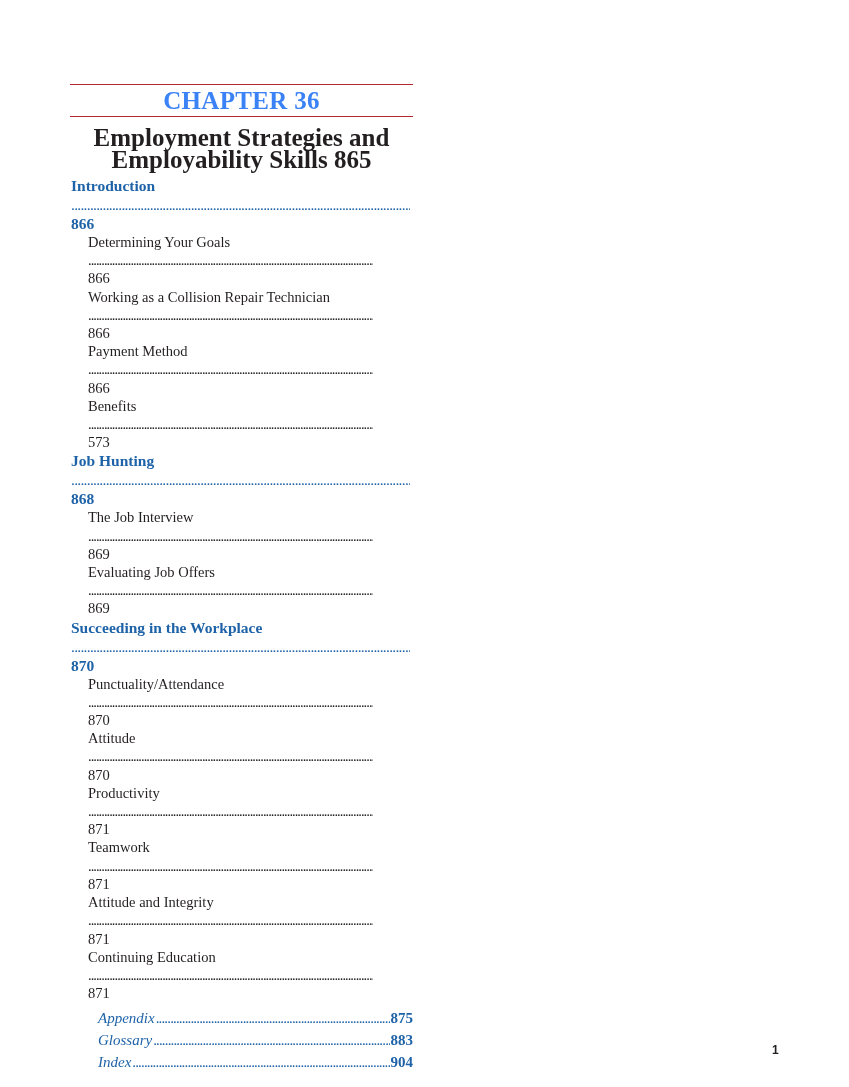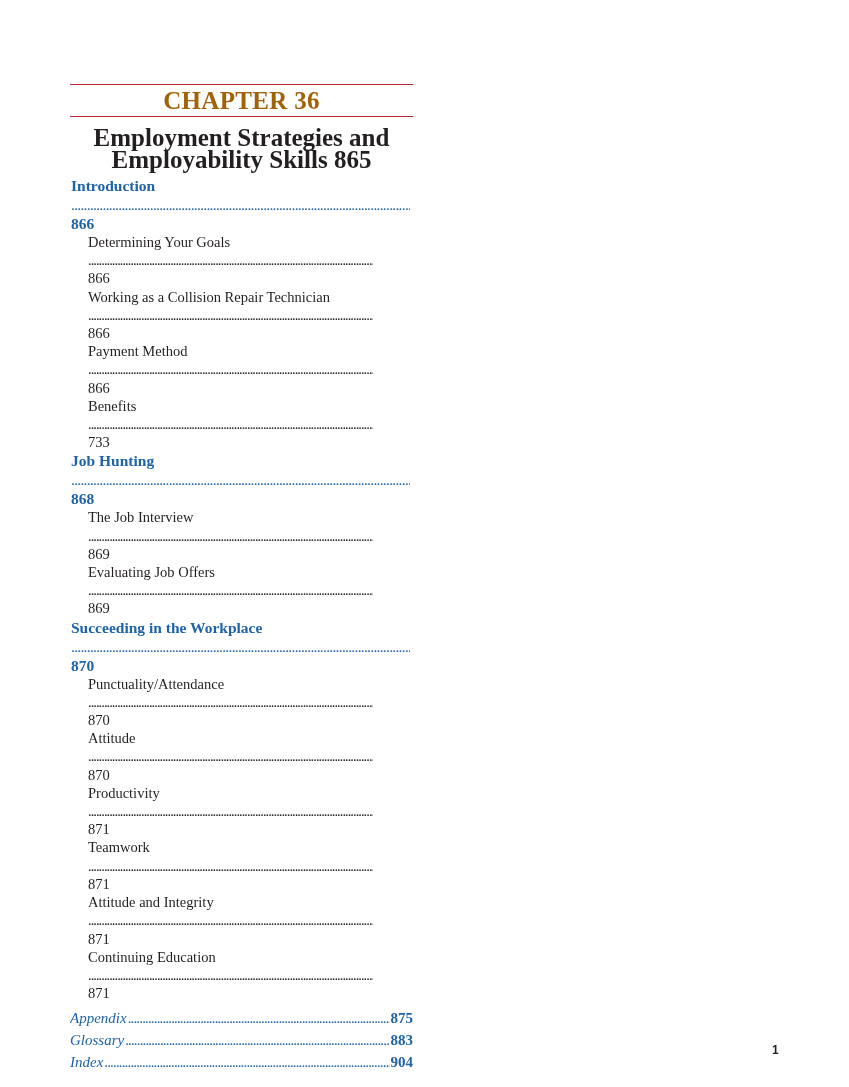--- a/index.html
+++ b/index.html
@@ -3,39 +3,39 @@
 <meta charset="utf-8">
 <style>
   html, body { margin:0; padding:0; background:#ffffff; }
   body { width:849px; height:1087px; position:relative; overflow:hidden; }
   .toc {
     position:absolute; left:70px; top:84px; width:343px;
     font-family:"Liberation Serif", "DejaVu Serif", serif; color:#231f20;
   }
   .rule { height:0; border-top:1.5px solid #b8262f; }
   .chapter {
-    text-align:center; color:#a16207; font-weight:bold;
+    text-align:center; color:#3b82f6; font-weight:bold;
     font-size:25px; line-height:31px; letter-spacing:0.3px;
   }
   .chapter-title {
     text-align:center; font-weight:bold; font-size:25px; line-height:22px;
     margin-top:10px; margin-bottom:5px; color:#231f20;
   }
   .row { display:flex; align-items:baseline; white-space:nowrap; overflow:hidden; }
   .row .label { flex:0 0 auto; }
   .row .dots { flex:1 1 auto; overflow:hidden; margin:0 1px; }
   .row .dots::after {
     content:". . . . . . . . . . . . . . . . . . . . . . . . . . . . . . . . . . . . . . . . . . . . . . . . . . . . . . . . . . . . . . . . . . . . . . . . . . . . . . . . . . . . . . . . . . . . . . . . . . . . . . . . . . . .";
     letter-spacing:-2.3px; font-weight:normal;
   }
   .row .page { flex:0 0 auto; }
   .h1 { color:#1e63a8; font-weight:bold; font-size:15.5px; line-height:19px;flex-direction:column; }
   .h2 { color:#231f20; font-size:14.5px; line-height:18.2px; padding-left:17px;flex-direction:column; }
   .end { color:#1e63a8; font-size:15px; line-height:22px; }
-  .end .label { font-style:italic; }
+  .end .label { font-style:italic;margin-left:28px; }
   .end .dots::after { font-style:normal; }
   .end .page { font-weight:bold; }
   .gap { height:5px; }
   .page-number {
     position:absolute; left:772px; top:1043px;
     font-family:"Liberation Sans", "DejaVu Sans", sans-serif;
     font-weight:bold; font-size:12px; color:#231f20;
   }
 </style>
 </head>
@@ -66,21 +66,21 @@
     <span class="page">866</span>
   </div>
   <div class="row h2">
     <span class="label">Payment Method</span>
     <span class="dots"></span>
     <span class="page">866</span>
   </div>
   <div class="row h2">
     <span class="label">Benefits</span>
     <span class="dots"></span>
-    <span class="page">733</span>
+    <span class="page">573</span>
   </div>
 
   <div class="row h1">
     <span class="label">Job Hunting</span>
     <span class="dots"></span>
     <span class="page">868</span>
   </div>
   <div class="row h2">
     <span class="label">The Job Interview</span>
     <span class="dots"></span>

